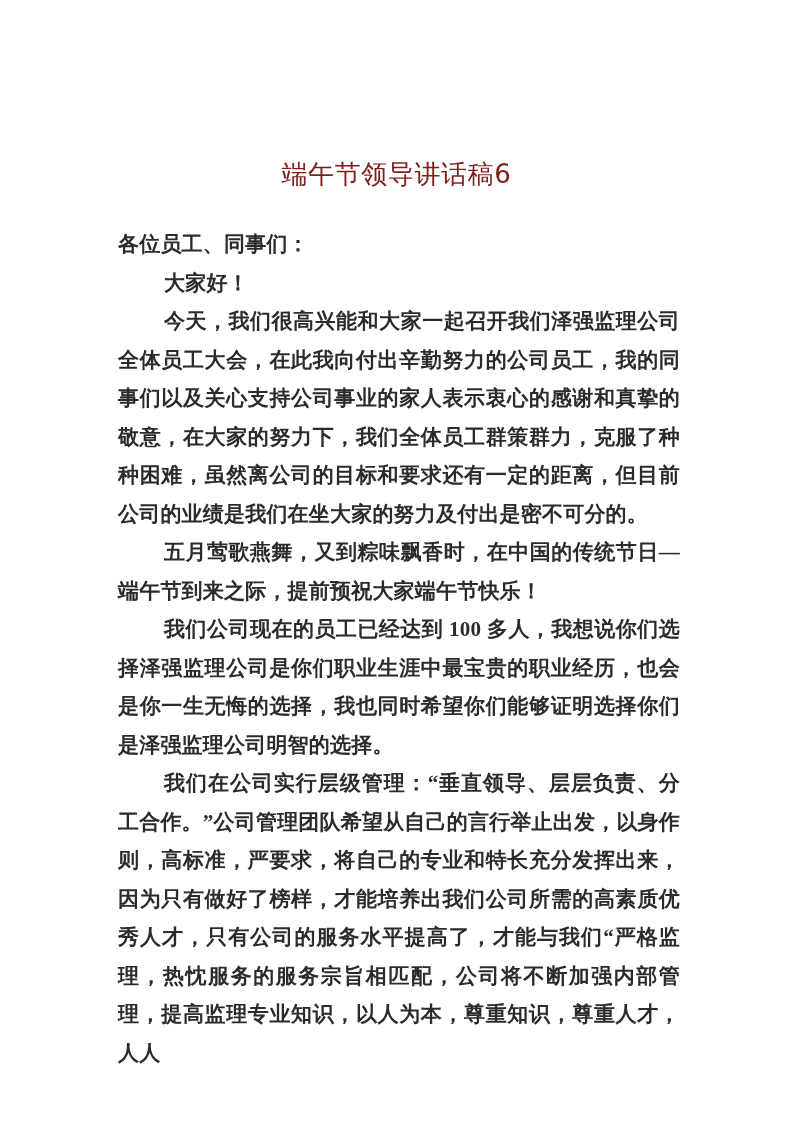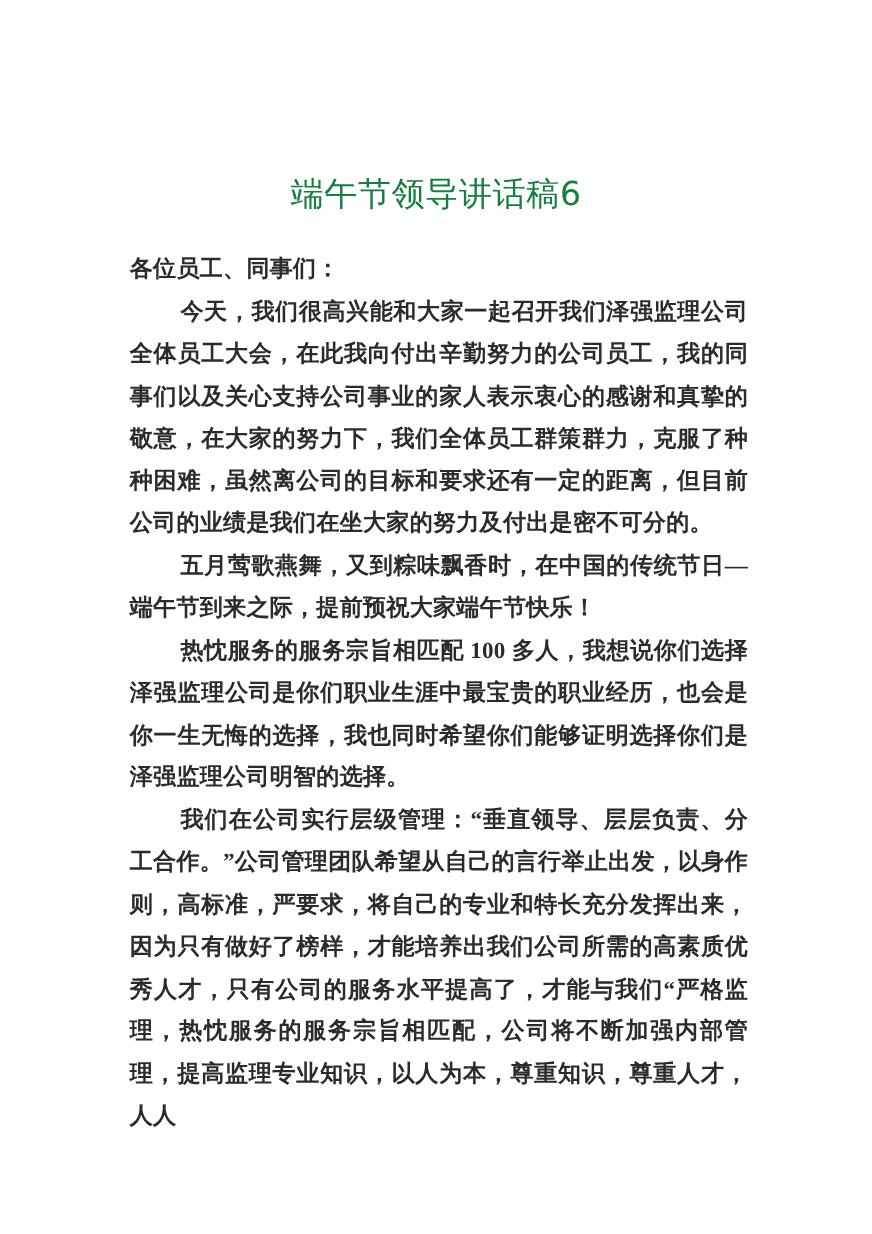--- a/index.html
+++ b/index.html
@@ -21,25 +21,25 @@
     overflow: hidden;
     box-sizing: border-box;
   }
   #doc-title {
     position: absolute;
     left: 0;
     right: 0;
     top: 138px;
     text-align: center;
     font-family: "DejaVu Sans", "Liberation Sans", sans-serif;
-    font-size: 30px;
+    font-size: 26px;
     font-weight: 400;
     letter-spacing: 0.6px;
     line-height: 38px;
-    color: #15803d;
+    color: #7f1d1d;
     white-space: pre;
   }
   #body-block {
     position: absolute;
     left: 118px;
     top: 225px;
     width: 562px;
   }
   .para {
     margin: 0;
@@ -65,19 +65,20 @@
 </style>
 </head>
 <body>
 
 <div id="page">
 
   <h1 id="doc-title">端午节领导讲话稿6</h1>
 
   <div id="body-block">
     <p class="para noindent">各位员工、同事们：</p>
+    <p class="para indent">大家好！</p>
     <p class="para indent">今天，我们很高兴能和大家一起召开我们泽强监理公司全体员工大会，在此我向付出辛勤努力的公司员工，我的同事们以及关心支持公司事业的家人表示衷心的感谢和真挚的敬意，在大家的努力下，我们全体员工群策群力，克服了种种困难，虽然离公司的目标和要求还有一定的距离，但目前公司的业绩是我们在坐大家的努力及付出是密不可分的。</p>
     <p class="para indent">五月莺歌燕舞，又到粽味飘香时，在中国的传统节日—端午节到来之际，提前预祝大家端午节快乐！</p>
-    <p class="para indent">热忱服务的服务宗旨相匹配 100 多人，我想说你们选择泽强监理公司是你们职业生涯中最宝贵的职业经历，也会是你一生无悔的选择，我也同时希望你们能够证明选择你们是泽强监理公司明智的选择。</p>
+    <p class="para indent">我们公司现在的员工已经达到 100 多人，我想说你们选择泽强监理公司是你们职业生涯中最宝贵的职业经历，也会是你一生无悔的选择，我也同时希望你们能够证明选择你们是泽强监理公司明智的选择。</p>
     <p class="para indent">我们在公司实行层级管理：“垂直领导、层层负责、分工合作。”公司管理团队希望从自己的言行举止出发，以身作则，高标准，严要求，将自己的专业和特长充分发挥出来，因为只有做好了榜样，才能培养出我们公司所需的高素质优秀人才，只有公司的服务水平提高了，才能与我们“严格监理，热忱服务的服务宗旨相匹配，公司将不断加强内部管理，提高监理专业知识，以人为本，尊重知识，尊重人才，人人</p>
   </div>
 
 </div>
 
 </body></html>

